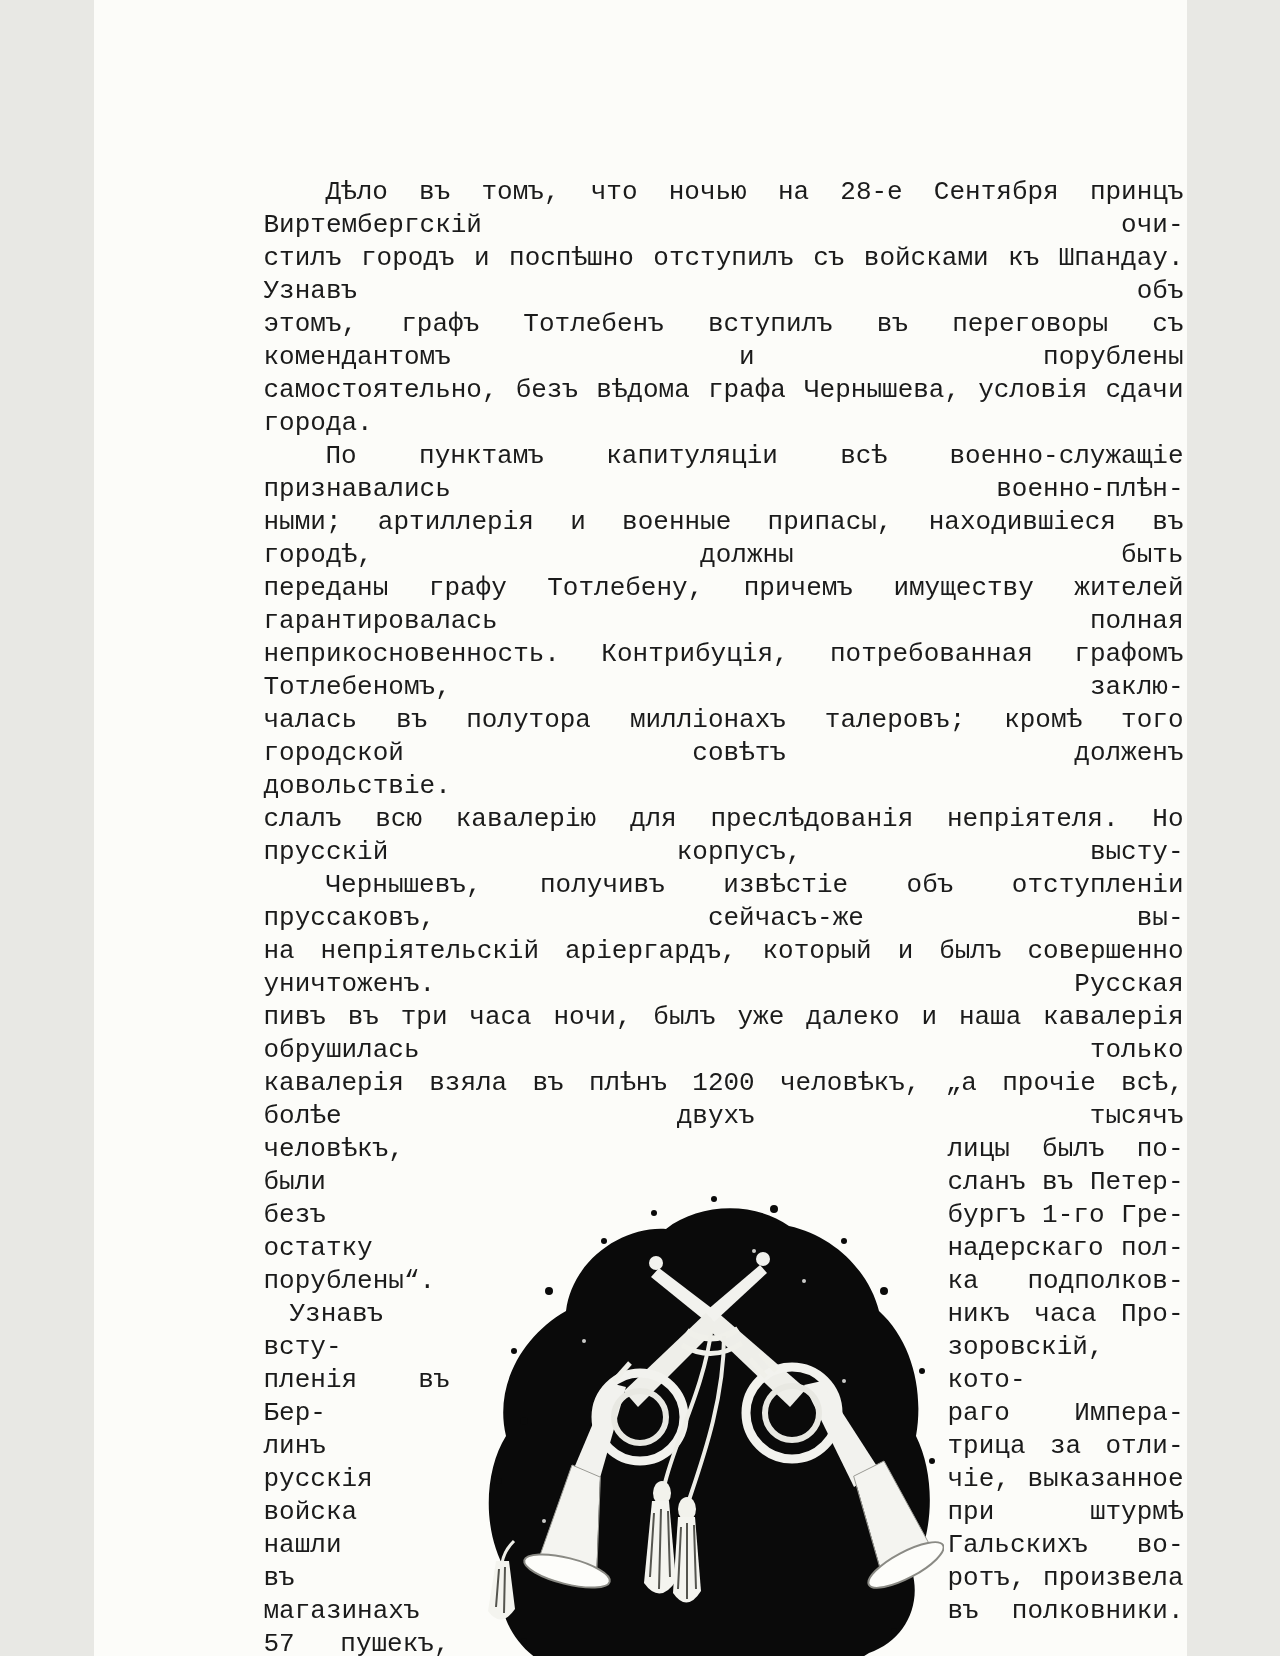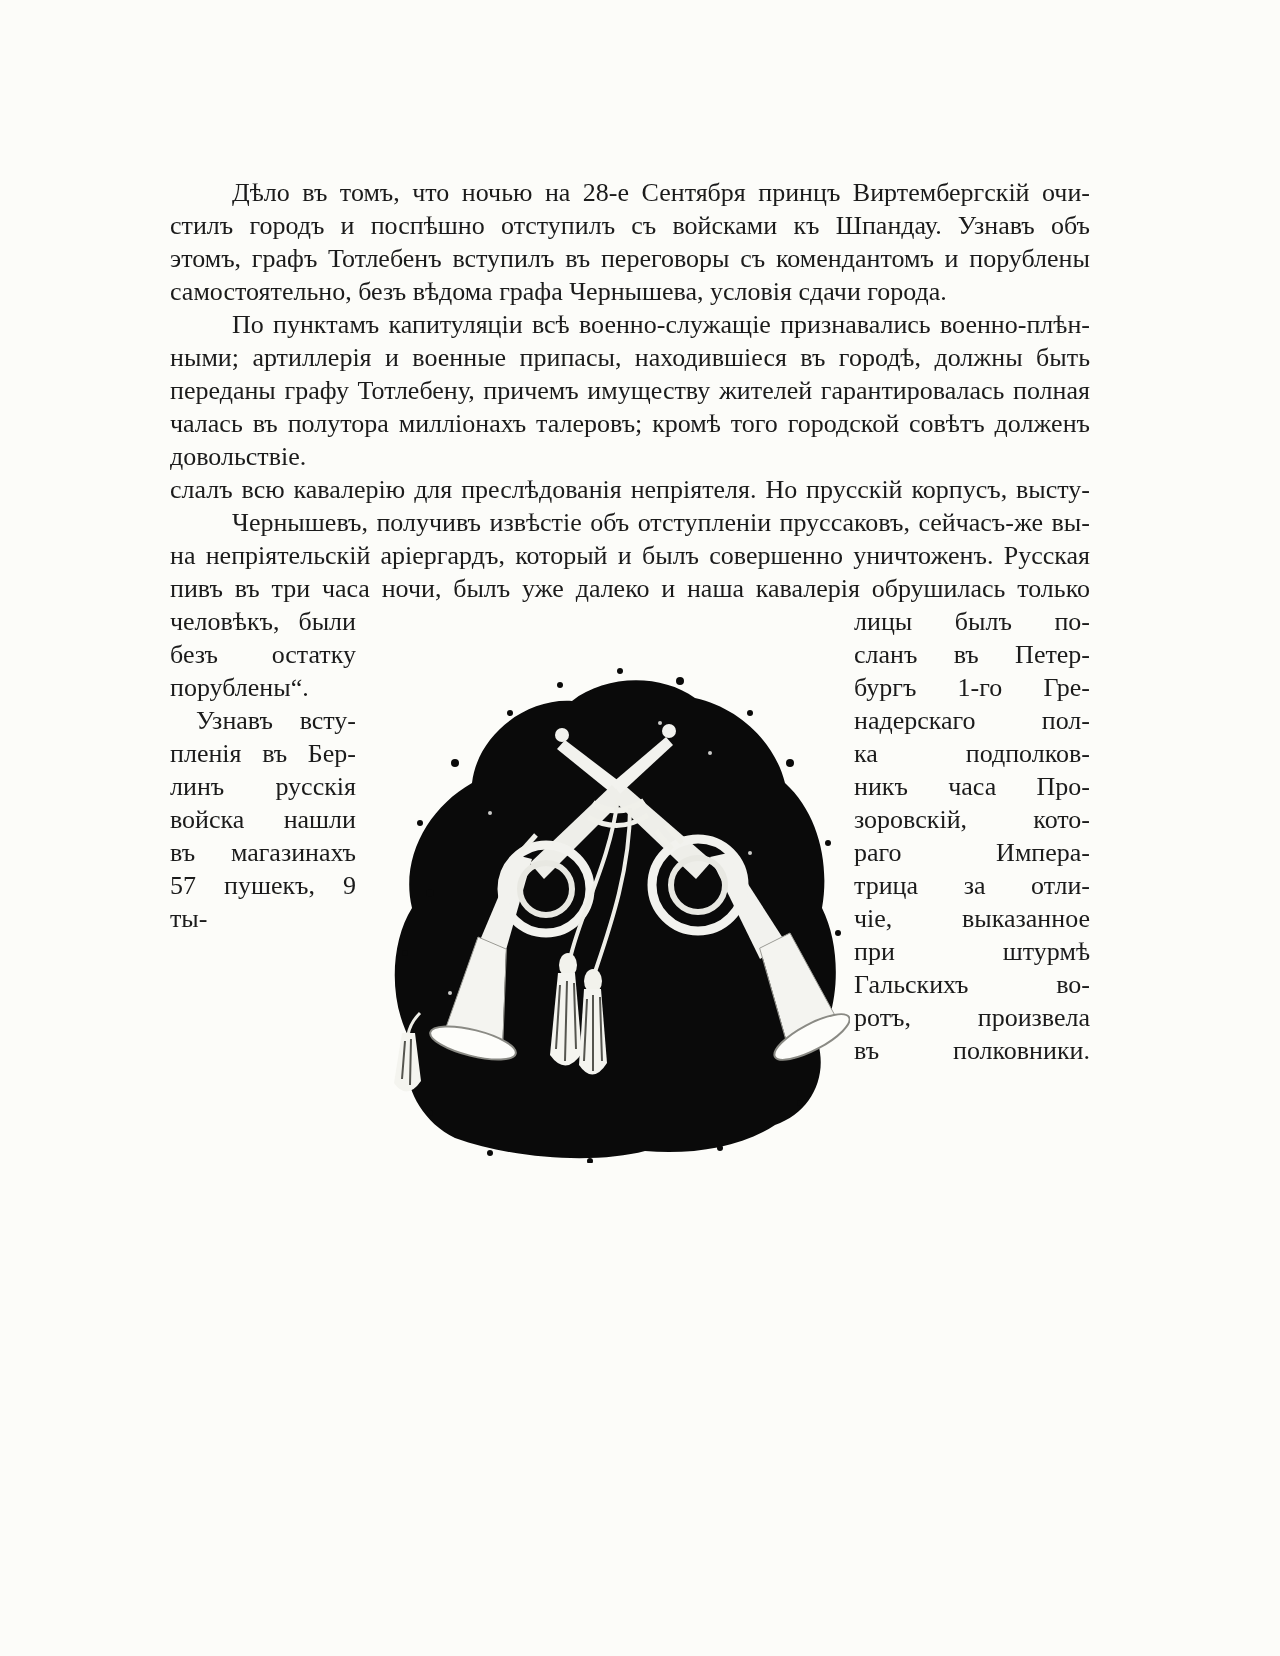--- a/index.html
+++ b/index.html
@@ -1,23 +1,24 @@
 <!DOCTYPE html>
 <html><head>
 <meta charset="utf-8">
 <style>
   html,body{margin:0;padding:0;background:#e8e8e4;}
   .page{
     position:relative;
-    width:1280px;height:1656px;
+    width:1052px;height:1656px;
     margin:0 auto;
     background:#fcfcf9;
     overflow:hidden;
-    font-family:Liberation Serif, serif;
+    font-family:Liberation Mono, monospace;
     color:#1b1b1b;
+    padding-left:41px;
   }
   .content{position:absolute;left:170px;top:176px;width:920px;}
   .line{text-align:justify;text-align-last:justify;}
   .line.end{text-align-last:left;}
   .body-par{font-size:26px;line-height:33px;}
   .body-par .line.indent{text-indent:62px;}
   .middle{display:grid;grid-template-columns:186px 498px 236px;width:920px;}
   .col{font-size:26px;line-height:33px;}
   .col .line.indent{text-indent:26px;}
   .figure-wrap{text-align:center;}
@@ -32,28 +33,30 @@
     <div class="body-par">
         <div class="line indent">Дѣло въ томъ, что ночью на 28-е Сентября принцъ Виртембергскій очи-</div>
         <div class="line">стилъ городъ и поспѣшно отступилъ съ войсками къ Шпандау. Узнавъ объ</div>
         <div class="line">этомъ, графъ Тотлебенъ вступилъ въ переговоры съ комендантомъ и порублены</div>
         <div class="line end">самостоятельно, безъ вѣдома графа Чернышева, условія сдачи города.</div>
       </div>
     <div class="body-par">
         <div class="line indent">По пунктамъ капитуляціи всѣ военно-служащіе признавались военно-плѣн-</div>
         <div class="line">ными; артиллерія и военные припасы, находившіеся въ городѣ, должны быть</div>
         <div class="line">переданы графу Тотлебену, причемъ имуществу жителей гарантировалась полная</div>
+        <div class="line">неприкосновенность. Контрибуція, потребованная графомъ Тотлебеномъ, заклю-</div>
         <div class="line">чалась въ полутора милліонахъ талеровъ; кромѣ того городской совѣтъ долженъ</div>
         <div class="line end">довольствіе.</div>
       </div>
     <div class="body-par">
         <div class="line">слалъ всю кавалерію для преслѣдованія непріятеля. Но прусскій корпусъ, высту-</div>
         <div class="line indent">Чернышевъ, получивъ извѣстіе объ отступленіи пруссаковъ, сейчасъ-же вы-</div>
         <div class="line">на непріятельскій аріергардъ, который и былъ совершенно уничтоженъ. Русская</div>
         <div class="line">пивъ въ три часа ночи, былъ уже далеко и наша кавалерія обрушилась только</div>
+        <div class="line">кавалерія взяла въ плѣнъ 1200 человѣкъ, „а прочіе всѣ, болѣе двухъ тысячъ</div>
       </div>
 
     <div class="middle">
       <div class="col">
           <div class="line">человѣкъ, были</div>
           <div class="line">безъ остатку</div>
           <div class="line end">порублены“.</div>
           <div class="line indent">Узнавъ всту-</div>
           <div class="line">пленія въ Бер-</div>
           <div class="line">линъ русскія</div>

